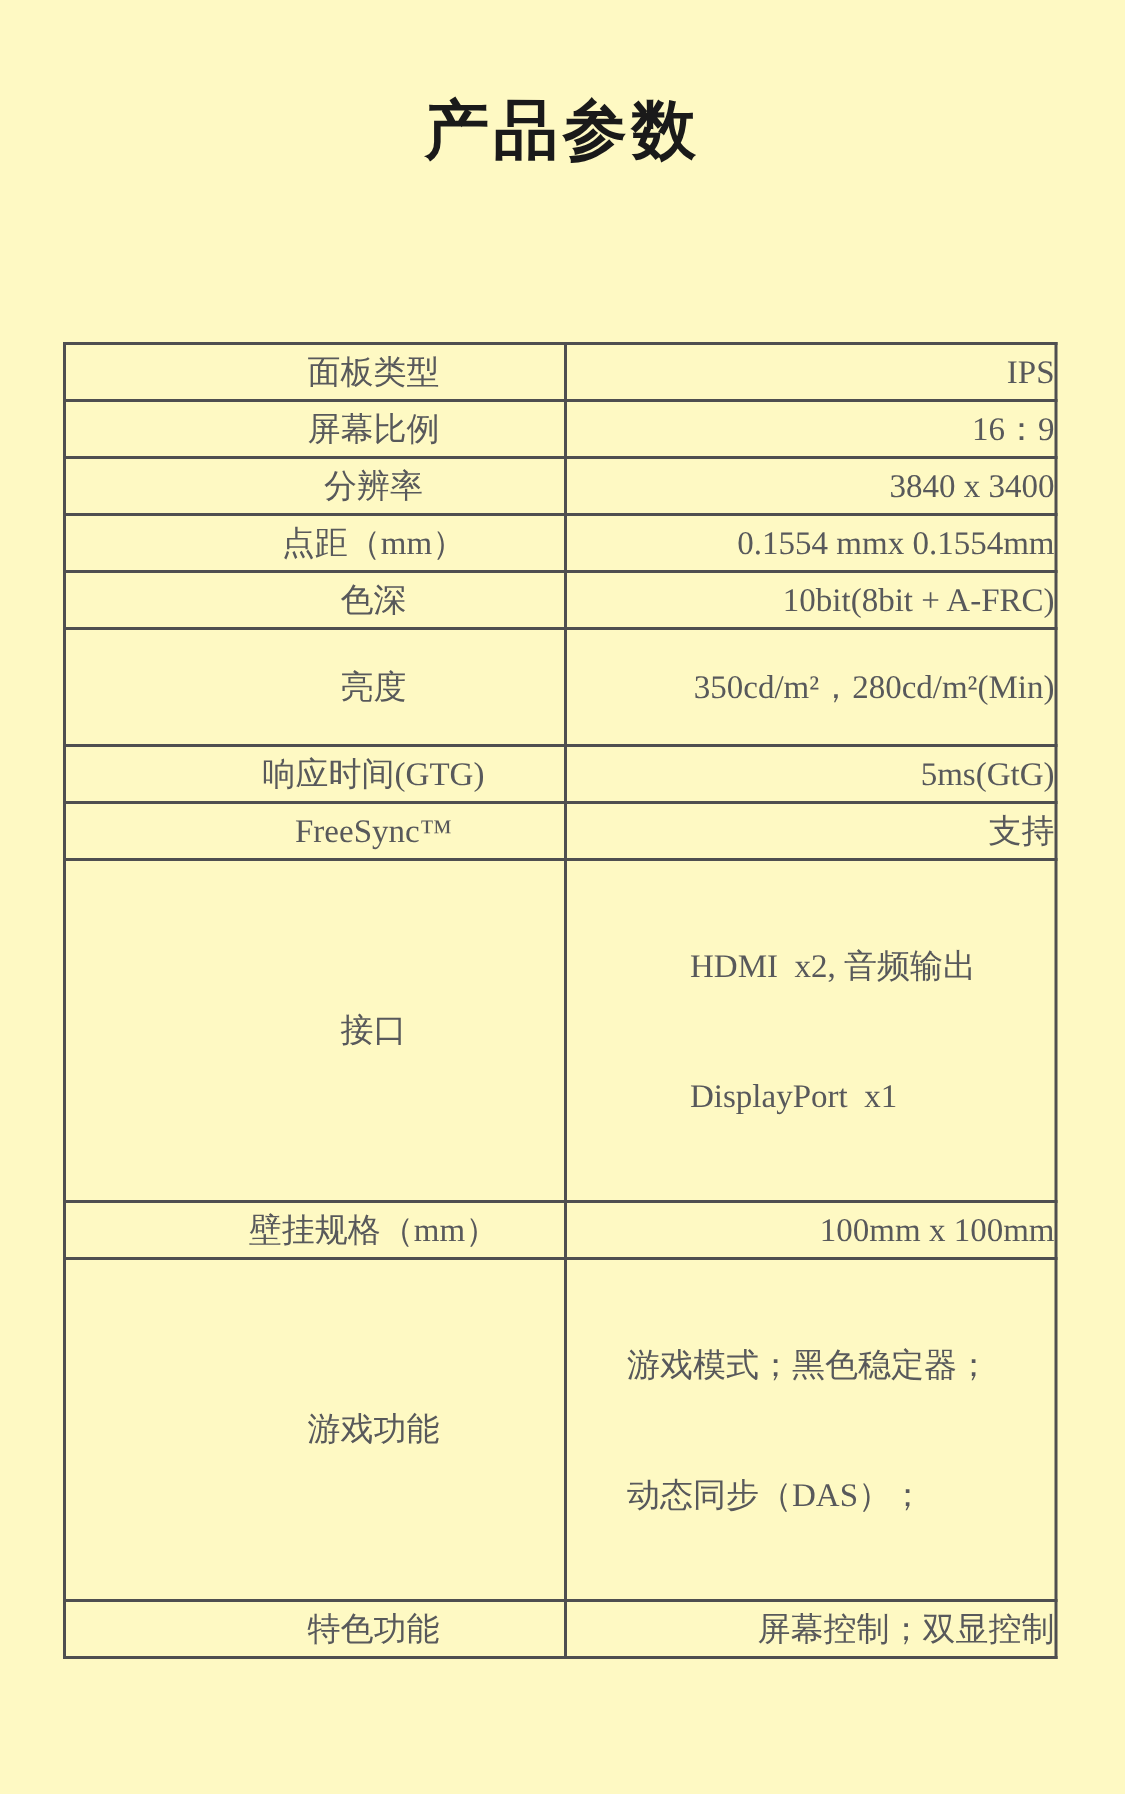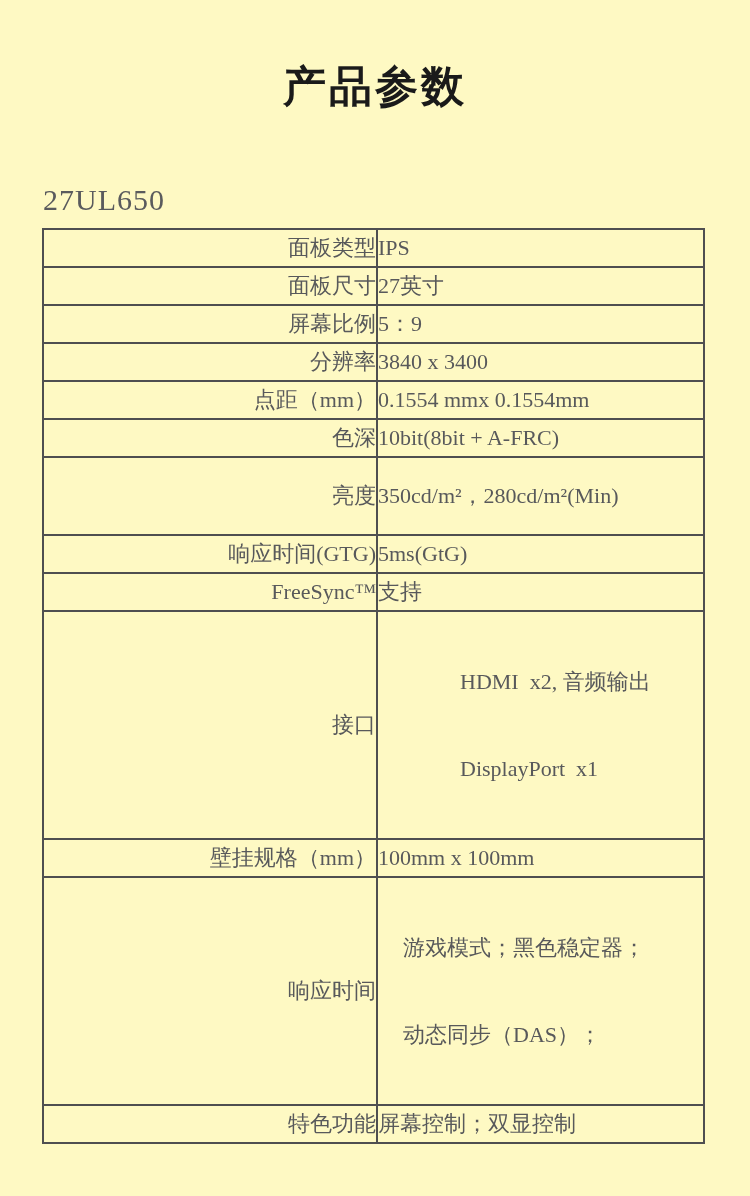--- a/index.html
+++ b/index.html
@@ -44,59 +44,54 @@
   .spec-table td {
     border: 2px solid #4f4f50;
     font-size: 22px;
     color: #58595b;
     vertical-align: middle;
     white-space: pre-wrap;
   }
   .spec-table td.label-cell {
     width: 334px;
     padding-left: 78px;
-    text-align: right;
+    text-align: center;
   }
   .spec-table td.value-cell {
     width: 327px;
-    text-align: left;
+    text-align: right;
   }
   
   tr.r-std  > td { height: 38px; }
   tr.r-hdr  > td { height: 40px; }
   tr.r-tall > td { height: 78px; margin-top: 25px; }
   tr.r-xl   > td { height: 120px; }
   
   td.value-cell.multiline { text-align: left; }
   td.value-cell.indent-md { padding-left: 82px; }
-  td.value-cell.indent-sm { padding-left: 25px; }
+  td.value-cell.indent-sm { padding-left: 40px; }
   .cell-line { line-height: 35px; white-space: pre; }
 </style>
 </head>
 <body>
 
 <div class="page">
 
   <div class="page-title">产品参数</div>
 
-  <div class="model-number">27UL650</div>
 
   <table class="spec-table">
     <tbody>
       <tr class="r-std">
         <td class="label-cell">面板类型</td>
         <td class="value-cell">IPS</td>
       </tr>
       <tr class="r-std">
-        <td class="label-cell">面板尺寸</td>
-        <td class="value-cell">27英寸</td>
-      </tr>
-      <tr class="r-std">
         <td class="label-cell">屏幕比例</td>
-        <td class="value-cell">5：9</td>
+        <td class="value-cell">16：9</td>
       </tr>
       <tr class="r-std">
         <td class="label-cell">分辨率</td>
         <td class="value-cell">3840 x 3400</td>
       </tr>
       <tr class="r-std">
         <td class="label-cell">点距（mm）</td>
         <td class="value-cell">0.1554 mmx 0.1554mm</td>
       </tr>
       <tr class="r-std">
@@ -120,21 +115,21 @@
         <td class="value-cell multiline indent-md">
           <div class="cell-line">HDMI  x2, 音频输出</div>
           <div class="cell-line">DisplayPort  x1</div>
         </td>
       </tr>
       <tr class="r-std">
         <td class="label-cell">壁挂规格（mm）</td>
         <td class="value-cell">100mm x 100mm</td>
       </tr>
       <tr class="r-tall">
-        <td class="label-cell">响应时间</td>
+        <td class="label-cell">游戏功能</td>
         <td class="value-cell multiline indent-sm">
           <div class="cell-line">游戏模式；黑色稳定器；</div>
           <div class="cell-line">动态同步（DAS）；</div>
         </td>
       </tr>
       <tr class="r-std">
         <td class="label-cell">特色功能</td>
         <td class="value-cell">屏幕控制；双显控制</td>
       </tr>
 

